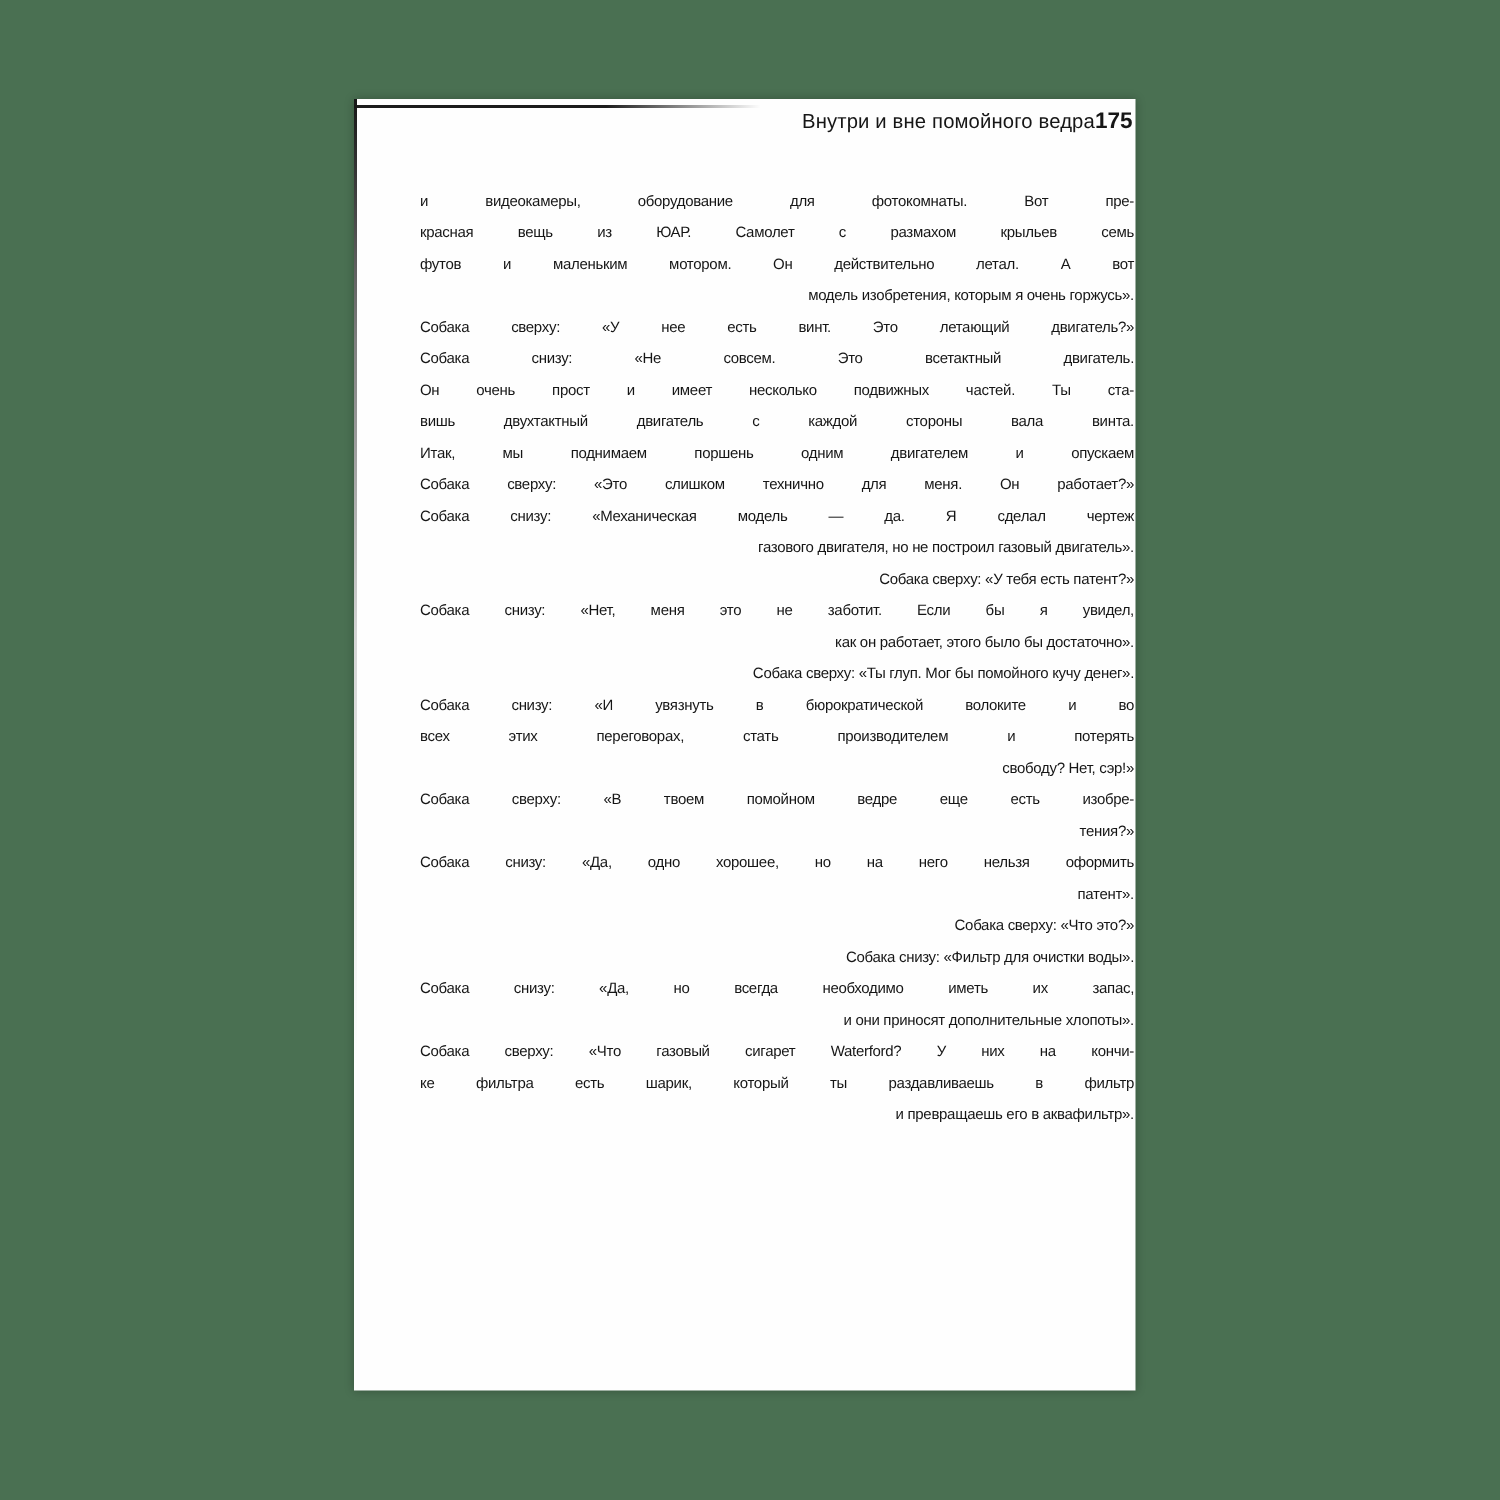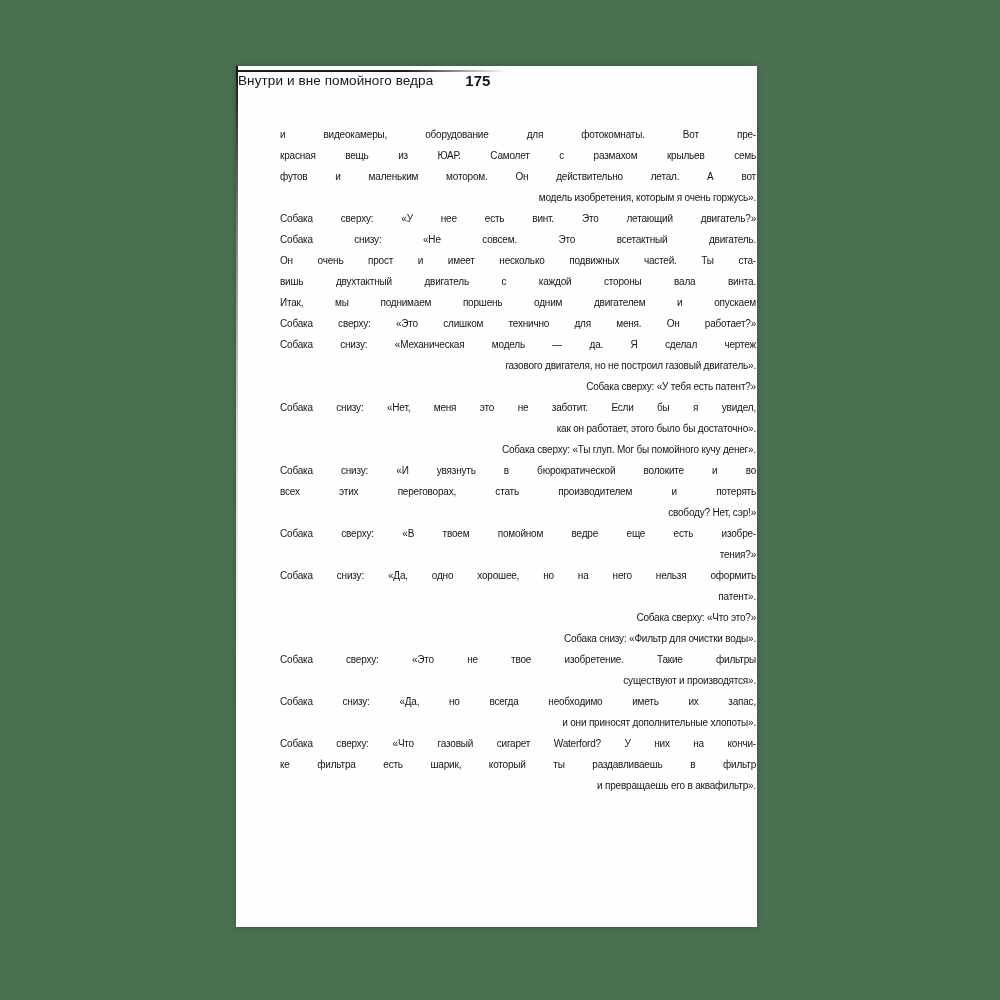--- a/index.html
+++ b/index.html
@@ -37,23 +37,22 @@
     width: 2px;
     height: 75%;
     background: linear-gradient(#161616 0%, rgba(22,22,22,0.55) 25%, rgba(22,22,22,0.18) 55%, rgba(22,22,22,0) 100%);
   }
   .hdr {
     position: absolute;
     left: 2px;
     right: 2px;
     top: 6px;
     display: flex;
-    justify-content: flex-start;
+    justify-content: flex-end;
     align-items: flex-start;
-    gap: 32px;
   }
   .hdr .title {
     font-size: 13.5px;
     line-height: 17px;
     letter-spacing: 0.1px;
   }
   .hdr .num {
     font-size: 15px;
     line-height: 17px;
     font-weight: 700;
@@ -136,24 +135,20 @@
         <div class="ln">Собака снизу: «Да, одно хорошее, но на него нельзя оформить</div>
         <div class="ln nf">патент».</div>
       </div>
       <div class="para">
         <div class="ln nf">Собака сверху: «Что это?»</div>
       </div>
       <div class="para">
         <div class="ln nf">Собака снизу: «Фильтр для очистки воды».</div>
       </div>
       <div class="para">
-        <div class="ln">Собака сверху: «Это не твое изобретение. Такие фильтры</div>
-        <div class="ln nf">существуют и производятся».</div>
-      </div>
-      <div class="para">
         <div class="ln">Собака снизу: «Да, но всегда необходимо иметь их запас,</div>
         <div class="ln nf">и они приносят дополнительные хлопоты».</div>
       </div>
       <div class="para">
         <div class="ln">Собака сверху: «Что газовый сигарет Waterford? У них на кончи-</div>
         <div class="ln">ке фильтра есть шарик, который ты раздавливаешь в фильтр</div>
         <div class="ln nf">и превращаешь его в аквафильтр».</div>
       </div>
     </div>
 </div>

